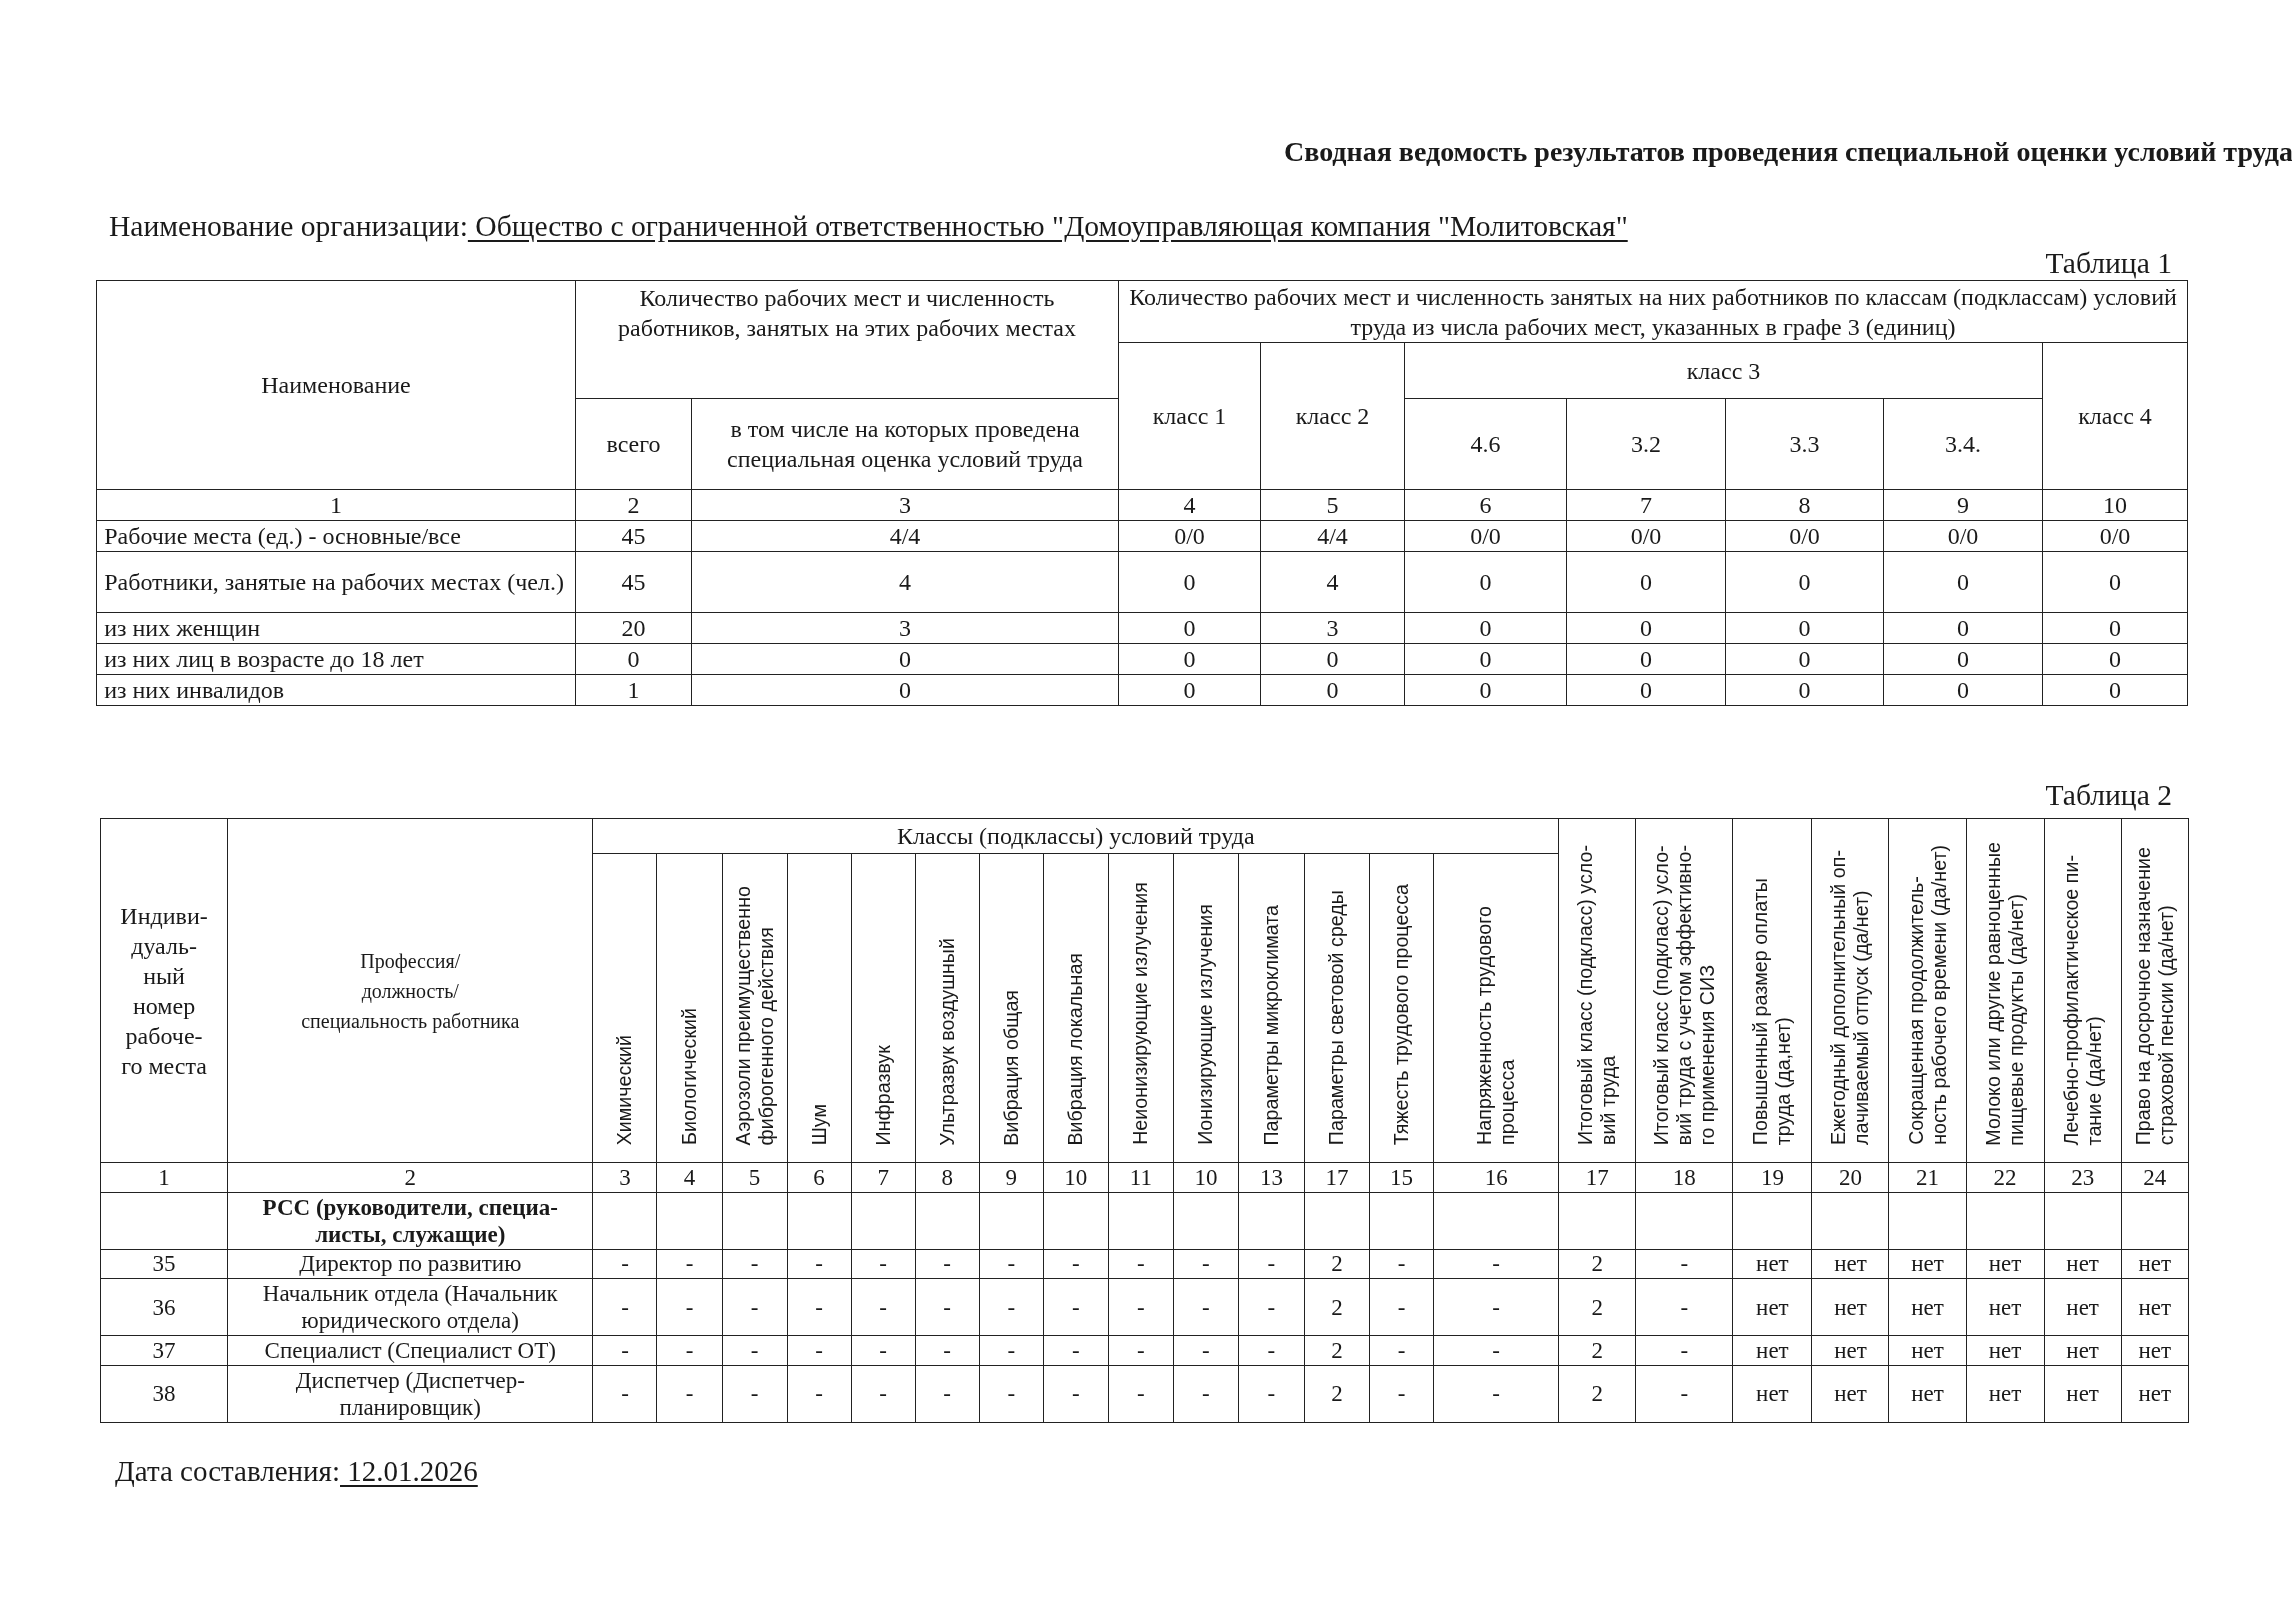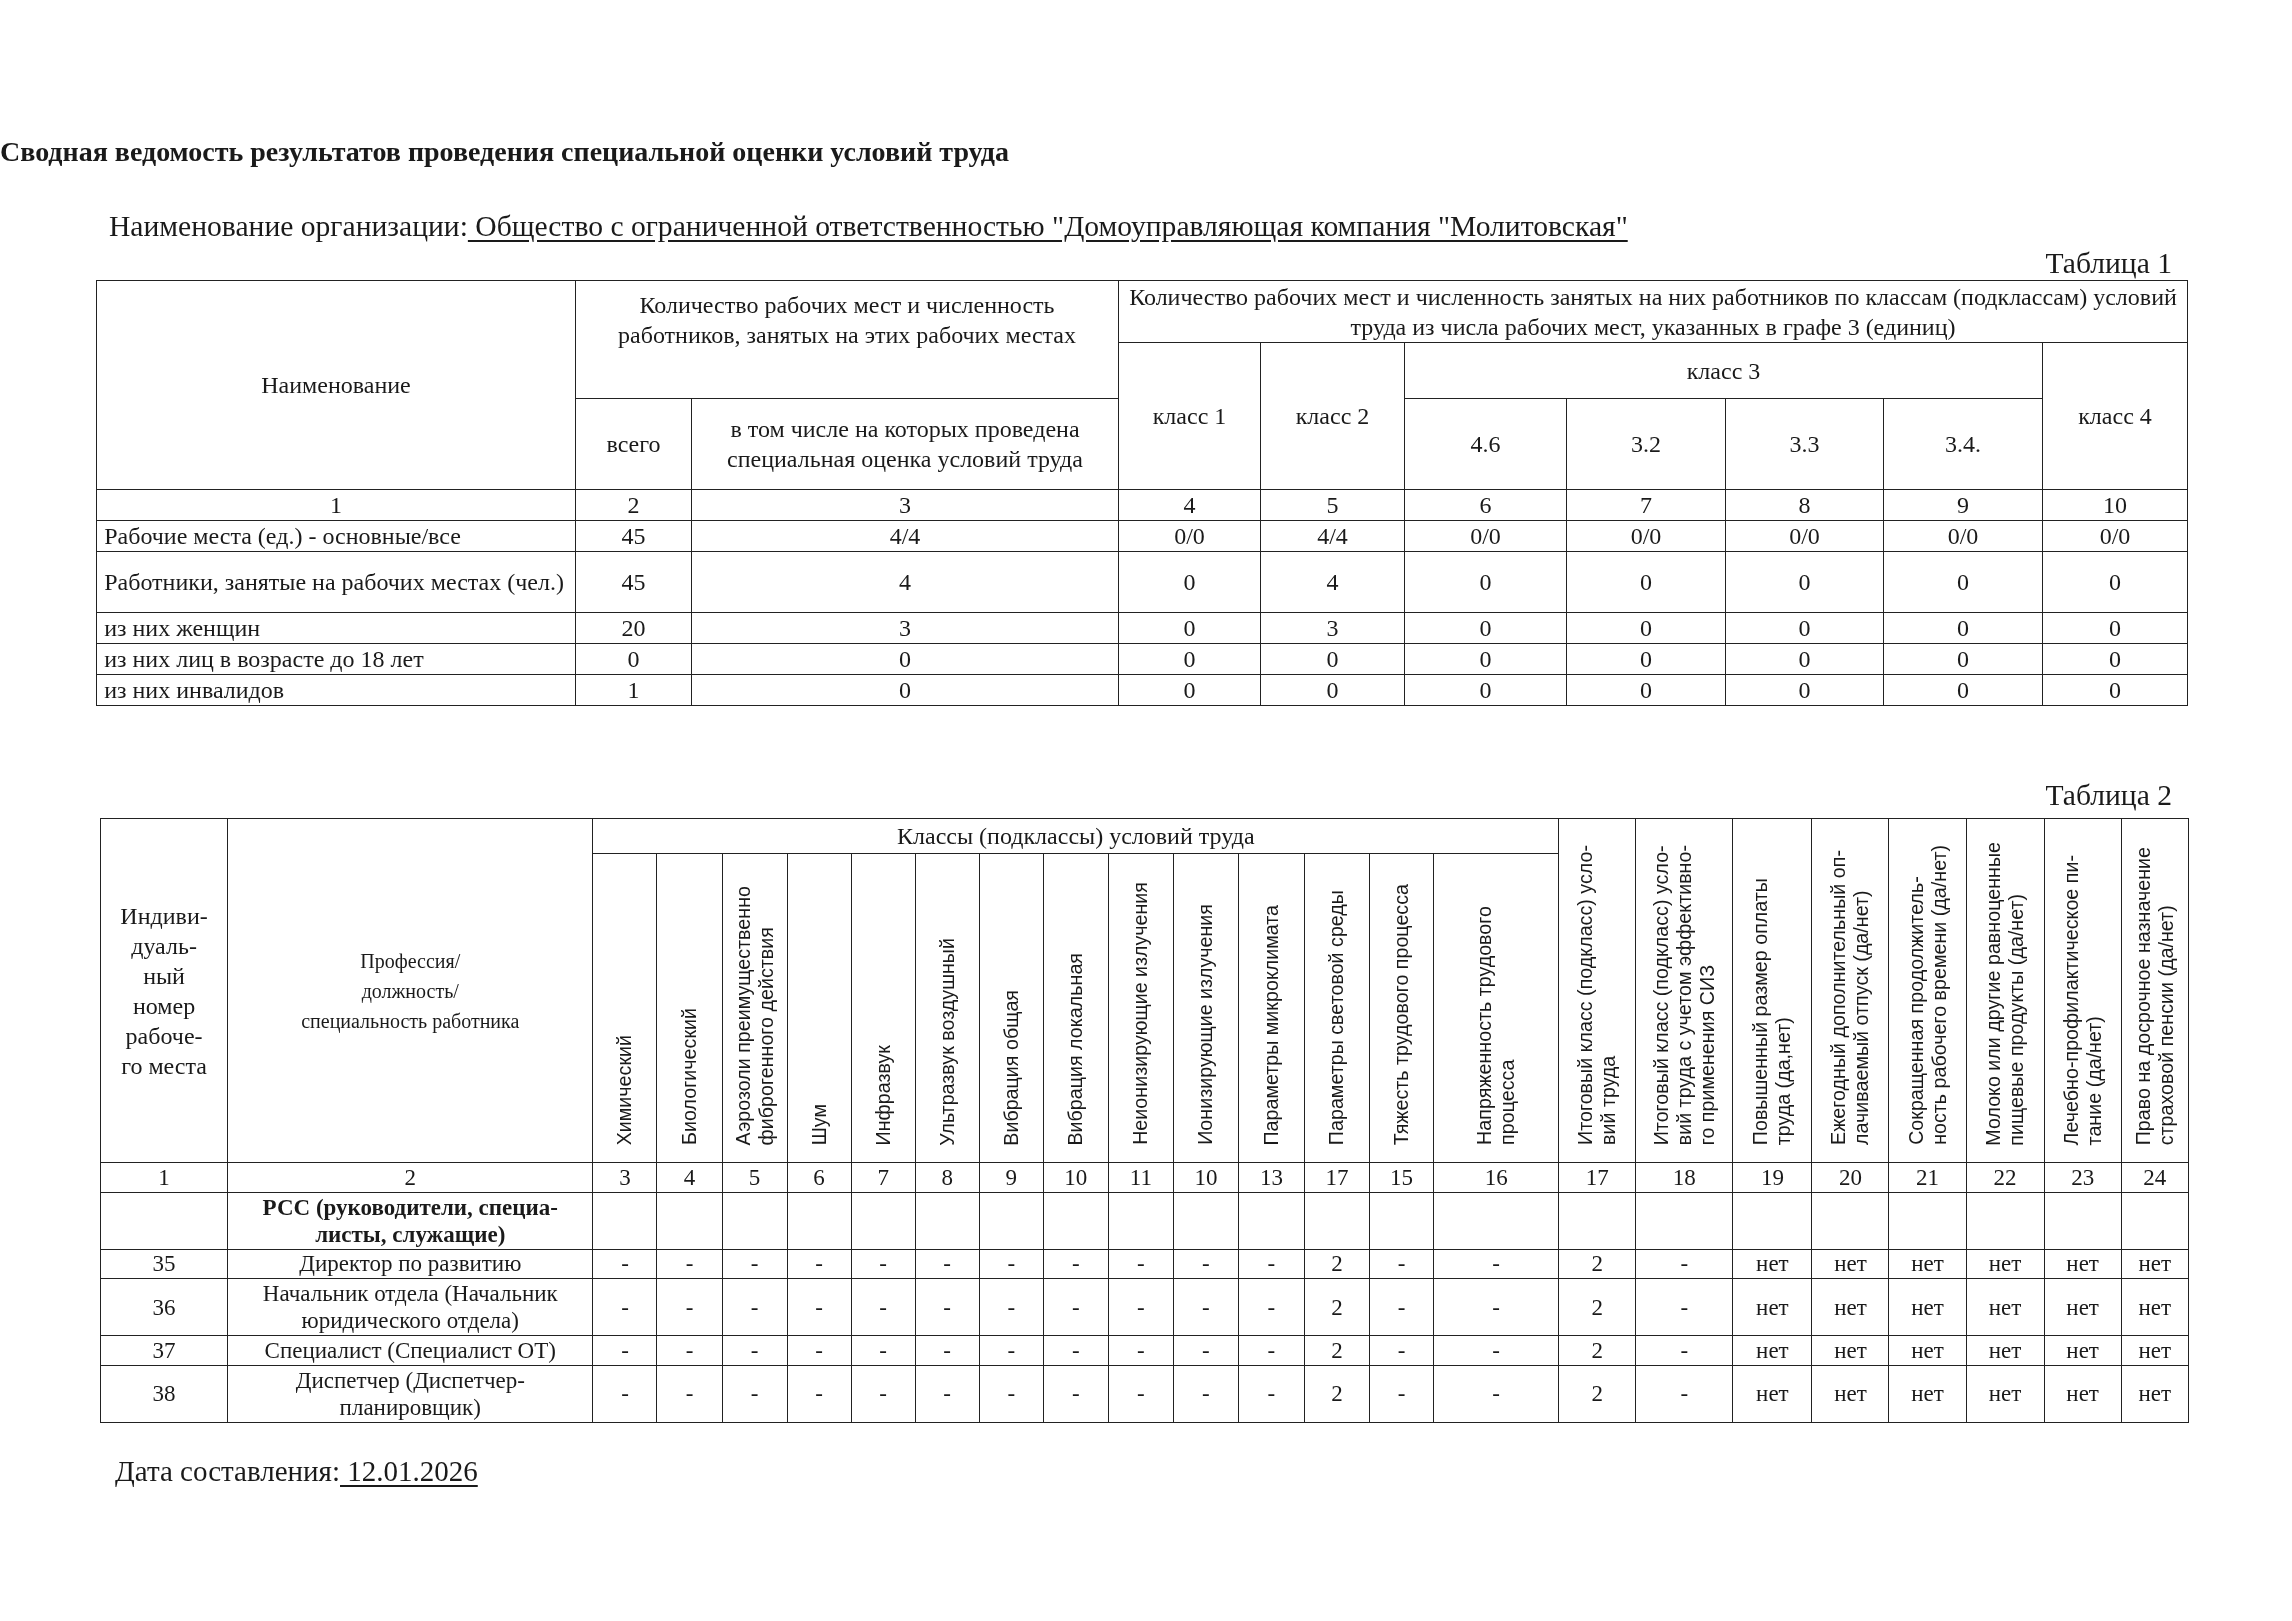--- a/index.html
+++ b/index.html
@@ -1,19 +1,19 @@
 <!DOCTYPE html>
 <html style="font-size:14.3px"><head>
 <meta charset="utf-8">
 <style>
   html, body { margin: 0; padding: 0; background: #ffffff; }
   body { width: 2293px; height: 1621px; position: relative; overflow: hidden;
          font-family: "Liberation Serif", "DejaVu Serif", serif; color: #1a1a1a; }
   .abs { position: absolute; }
-  #doc-title { left: 0; width: 2293px; top: 136px; text-align: left;
+  #doc-title { left: 0; width: 2293px; top: 136px; text-align: right;
                font-weight: bold; font-size: 28px; }
   #org-line { left: 109px; top: 210px; font-size: 29.6px; white-space: nowrap; }
   #org-line .u { text-decoration: underline; text-underline-offset: 3.6px; text-align: right; }
   .tcap { font-size: 29.6px; right: 121px; }
   #t1cap { top: 247px; }
   #t2cap { top: 779px; }
 
   table { border-collapse: collapse; table-layout: fixed; position: absolute; }
   td, th { border: 1.8px solid #222; padding: 0 3.6px; font-weight: normal;
            text-align: center; vertical-align: middle; overflow: hidden; }
@@ -52,21 +52,21 @@
       <col style="width:144px">
       <col style="width:162px">
     <col style="width:159px">
       <col style="width:158px">
       <col style="width:159px">
       <col style="width:145px">
   </colgroup>
   <tbody>
       <tr style="height:62px">
     <td rowspan="3">Наименование</td>
-    <td colspan="2" rowspan="2" style="vertical-align:top;padding-top:9px;">Количество рабочих мест и численность работников, занятых на этих рабочих местах</td>
+    <td colspan="2" rowspan="2" style="vertical-align:top;padding-top:2px;">Количество рабочих мест и численность работников, занятых на этих рабочих местах</td>
     <td colspan="7">Количество рабочих мест и численность занятых на них работников по классам (подклассам) условий труда из числа рабочих мест, указанных в графе 3 (единиц)</td>
   </tr>
   <tr style="height:56px">
     <td rowspan="2">класс 1</td>
     <td rowspan="2">класс 2</td>
     <td colspan="4">класс 3</td>
     <td rowspan="2">класс 4</td>
   </tr>
   <tr style="height:91px">
     <td>всего</td>

